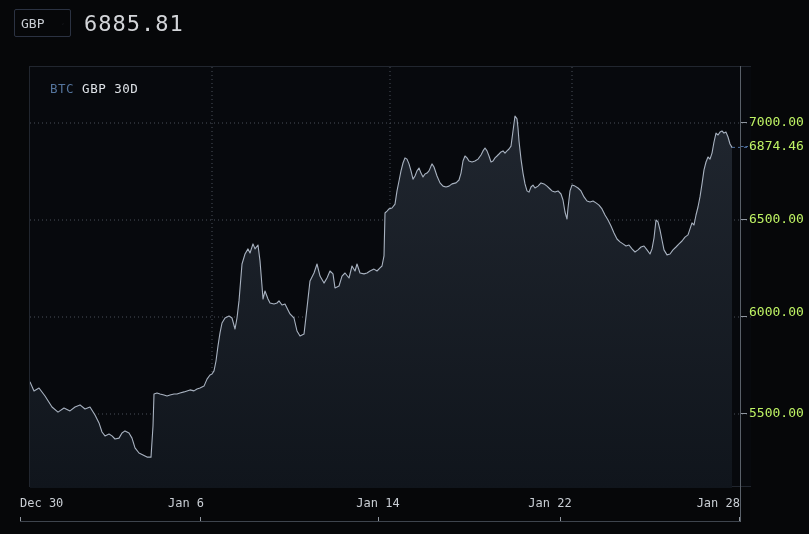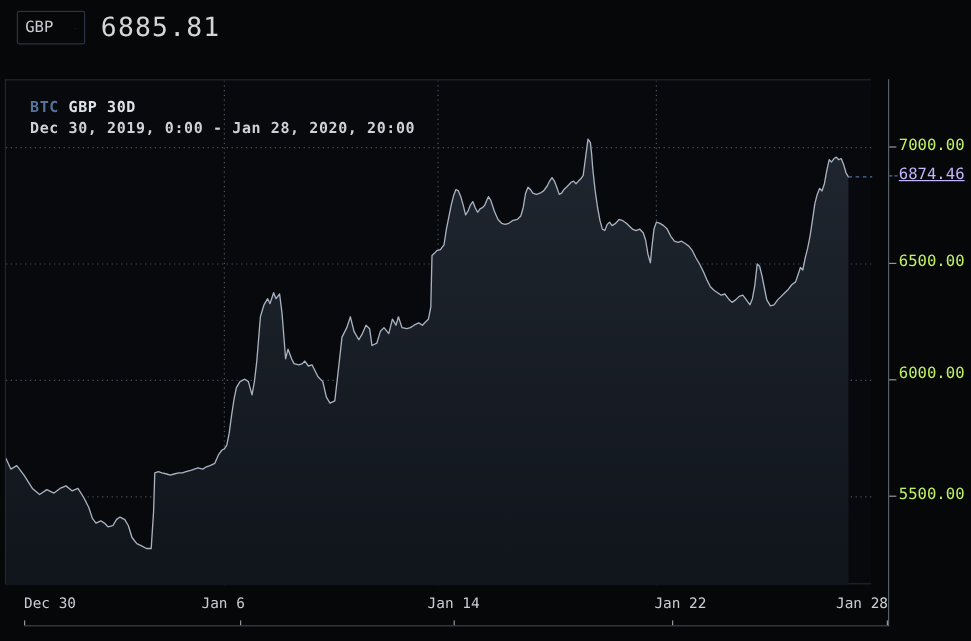--- a/index.html
+++ b/index.html
@@ -5,31 +5,31 @@
   html,body{margin:0;padding:0;background:#060709;width:809px;height:534px;overflow:hidden;
     font-family:"DejaVu Sans Mono","Liberation Mono",monospace;}
   *{box-sizing:border-box;}
   
   .pair-btn{position:absolute;left:14px;top:9px;width:57px;height:28px;background:transparent;
     border:1px solid #2b3242;border-radius:2px;color:#c8ccd2;font-size:13px;
     font-family:inherit;display:flex;align-items:center;justify-content:center;gap:18px;cursor:pointer;}
   .pair-btn svg{margin-top:1px;}
   .hdr-price{position:absolute;left:84px;top:11px;font-size:22px;color:#d3d5d9;letter-spacing:1px;}
   
-  .panel{position:absolute;left:4px;top:66px;width:722px;height:421px;background:#07090d;
-    border:1px solid #21262f;border-right:none;font-weight:bold;}
+  .panel{position:absolute;left:29px;top:66px;width:722px;height:421px;background:#07090d;
+    border:1px solid #21262f;border-right:none;}
   .panel svg{position:absolute;left:0;top:0;}
   .c-title{position:absolute;left:20px;top:14px;font-size:12.5px;letter-spacing:.5px;color:#dfe3e8;white-space:pre;}
   .c-title .sym{color:#54749c;}
   .c-sub{position:absolute;left:20px;top:32px;font-size:12.5px;letter-spacing:.5px;color:#ced2d7;white-space:pre;}
   
   .y-axis-line{position:absolute;left:740px;top:66px;width:1px;height:456px;background:#596069;}
   .x-axis-line{position:absolute;left:20px;top:521px;width:720px;height:1px;background:#3e444d;}
   .ylab{position:absolute;left:749px;font-size:13px;color:#bef264;line-height:14px;white-space:pre;}
-  .ylab.cur{color:#c4b5fd;text-decoration:underline;}
+  .ylab.cur{color:#bef264;}
   .ytick{position:absolute;left:741px;width:6px;height:1px;background:#9097a0;}
   .ytick.cur{background:none;border-top:1px dashed #4e6f9e;width:7px;}
   .xlab{position:absolute;top:496px;font-size:12px;color:#c9ced4;line-height:14px;white-space:pre;}
   .xtick{position:absolute;top:517px;width:1px;height:4px;background:#9097a0;}
 </style>
 </head>
 <body>
 
 <div>
 
@@ -56,21 +56,20 @@
           <line x1="0" x2="722" y1="347.0" y2="347.0" stroke="#4b515b" stroke-dasharray="1 3"></line>
           <line x1="182" x2="182" y1="0" y2="421" stroke="#4b515b" stroke-dasharray="1 3"></line>
           <line x1="360" x2="360" y1="0" y2="421" stroke="#4b515b" stroke-dasharray="1 3"></line>
           <line x1="542" x2="542" y1="0" y2="421" stroke="#4b515b" stroke-dasharray="1 3"></line>
         </g>
       <path id="areaPath" fill="url(#fillGrad)" stroke="none" d="M0 315.0 L4 323.9 L9 321.0 L15 329.0 L22 340.0 L28 345.1 L34 341.0 L40 343.9 L45 340.0 L50 337.9 L55 342.0 L60 340.0 L65 348.0 L69 355.9 L72 365.0 L75 368.9 L79 367.0 L82 368.9 L85 372.0 L89 371.1 L92 366.0 L95 363.9 L99 366.0 L102 371.1 L105 380.9 L109 386.0 L113 387.9 L117 390.1 L121 390.1 L123 359.0 L124 327.0 L127 326.0 L130 327.0 L134 328.0 L137 329.0 L140 328.0 L144 327.0 L147 327.0 L150 326.0 L154 324.9 L157 323.9 L160 322.9 L164 323.9 L167 322.0 L170 321.0 L174 319.1 L177 312.1 L180 308.0 L182 307.0 L184 303.9 L186 294.0 L188 278.9 L190 265.9 L192 256.0 L195 251.0 L199 249.0 L202 251.0 L205 262.0 L207 251.0 L209 233.9 L212 197.0 L215 187.0 L218 181.9 L220 186.0 L223 176.9 L225 181.9 L228 178.0 L230 193.9 L232 219.0 L233 232.0 L235 224.0 L238 232.0 L240 236.0 L244 237.0 L247 236.0 L249 233.9 L252 238.0 L255 237.0 L257 240.9 L260 246.9 L264 251.0 L267 264.0 L270 269.0 L274 267.1 L277 240.9 L280 213.9 L284 206.0 L287 197.0 L290 209.1 L294 216.1 L297 211.0 L300 204.0 L303 206.9 L305 220.9 L309 219.0 L312 209.1 L315 206.0 L319 211.0 L322 199.0 L325 204.0 L327 197.0 L330 206.0 L334 206.9 L337 206.0 L340 204.0 L344 202.1 L347 204.0 L350 200.9 L352 199.0 L354 188.9 L355 146.0 L357 144.1 L359 141.9 L362 141.0 L365 137.1 L367 123.9 L369 114.0 L371 103.9 L373 96.0 L375 90.9 L377 92.1 L379 96.9 L381 103.9 L383 112.1 L385 109.0 L387 103.9 L389 101.0 L391 106.1 L393 109.9 L395 107.0 L397 106.1 L399 103.9 L401 99.1 L402 96.9 L404 100.0 L407 109.0 L410 115.9 L413 119.1 L416 120.0 L419 119.1 L422 116.9 L426 115.9 L429 113.0 L431 106.1 L433 94.0 L435 89.0 L437 90.9 L439 94.0 L442 95.0 L445 94.0 L448 92.1 L451 88.0 L453 83.9 L455 81.0 L457 83.9 L459 89.0 L461 95.0 L463 94.0 L465 90.9 L467 89.0 L469 87.0 L471 84.9 L473 83.9 L475 86.1 L477 83.9 L479 82.0 L481 79.1 L483 64.0 L485 49.0 L487 51.9 L488 61.0 L489 74.0 L491 92.1 L493 106.1 L495 116.9 L497 123.9 L499 125.1 L501 120.0 L503 118.1 L505 121.0 L508 119.1 L511 115.9 L514 116.9 L517 119.1 L520 122.0 L522 123.9 L525 125.1 L528 123.9 L531 127.0 L533 133.0 L535 145.0 L537 152.0 L538 141.0 L540 123.9 L542 118.1 L545 119.1 L548 121.0 L551 123.9 L554 129.9 L557 134.0 L560 135.0 L563 134.0 L566 135.9 L569 138.1 L572 141.9 L575 148.0 L578 153.0 L581 159.0 L584 166.0 L587 172.0 L590 174.9 L593 176.9 L596 179.0 L599 178.0 L602 181.9 L605 185.0 L608 182.9 L611 180.0 L614 179.0 L617 182.9 L620 187.0 L622 181.9 L624 171.0 L626 153.0 L628 154.9 L630 162.9 L632 173.0 L634 182.9 L637 187.9 L640 187.0 L643 182.9 L646 180.0 L649 176.9 L652 174.0 L655 170.1 L658 167.9 L660 161.9 L662 155.9 L664 158.0 L666 148.0 L668 140.0 L670 129.9 L672 116.9 L674 102.9 L676 95.0 L678 90.0 L680 92.1 L682 86.1 L684 75.0 L686 66.1 L688 68.0 L690 65.1 L692 64.0 L694 66.1 L696 65.1 L698 70.0 L700 77.0 L702 80.4 L702 421 L0 421 Z"></path>
       <path id="linePath" fill="none" stroke="#a8b2c0" stroke-width="1.1" stroke-linejoin="round" stroke-linecap="round" d="M0 315.0 L4 323.9 L9 321.0 L15 329.0 L22 340.0 L28 345.1 L34 341.0 L40 343.9 L45 340.0 L50 337.9 L55 342.0 L60 340.0 L65 348.0 L69 355.9 L72 365.0 L75 368.9 L79 367.0 L82 368.9 L85 372.0 L89 371.1 L92 366.0 L95 363.9 L99 366.0 L102 371.1 L105 380.9 L109 386.0 L113 387.9 L117 390.1 L121 390.1 L123 359.0 L124 327.0 L127 326.0 L130 327.0 L134 328.0 L137 329.0 L140 328.0 L144 327.0 L147 327.0 L150 326.0 L154 324.9 L157 323.9 L160 322.9 L164 323.9 L167 322.0 L170 321.0 L174 319.1 L177 312.1 L180 308.0 L182 307.0 L184 303.9 L186 294.0 L188 278.9 L190 265.9 L192 256.0 L195 251.0 L199 249.0 L202 251.0 L205 262.0 L207 251.0 L209 233.9 L212 197.0 L215 187.0 L218 181.9 L220 186.0 L223 176.9 L225 181.9 L228 178.0 L230 193.9 L232 219.0 L233 232.0 L235 224.0 L238 232.0 L240 236.0 L244 237.0 L247 236.0 L249 233.9 L252 238.0 L255 237.0 L257 240.9 L260 246.9 L264 251.0 L267 264.0 L270 269.0 L274 267.1 L277 240.9 L280 213.9 L284 206.0 L287 197.0 L290 209.1 L294 216.1 L297 211.0 L300 204.0 L303 206.9 L305 220.9 L309 219.0 L312 209.1 L315 206.0 L319 211.0 L322 199.0 L325 204.0 L327 197.0 L330 206.0 L334 206.9 L337 206.0 L340 204.0 L344 202.1 L347 204.0 L350 200.9 L352 199.0 L354 188.9 L355 146.0 L357 144.1 L359 141.9 L362 141.0 L365 137.1 L367 123.9 L369 114.0 L371 103.9 L373 96.0 L375 90.9 L377 92.1 L379 96.9 L381 103.9 L383 112.1 L385 109.0 L387 103.9 L389 101.0 L391 106.1 L393 109.9 L395 107.0 L397 106.1 L399 103.9 L401 99.1 L402 96.9 L404 100.0 L407 109.0 L410 115.9 L413 119.1 L416 120.0 L419 119.1 L422 116.9 L426 115.9 L429 113.0 L431 106.1 L433 94.0 L435 89.0 L437 90.9 L439 94.0 L442 95.0 L445 94.0 L448 92.1 L451 88.0 L453 83.9 L455 81.0 L457 83.9 L459 89.0 L461 95.0 L463 94.0 L465 90.9 L467 89.0 L469 87.0 L471 84.9 L473 83.9 L475 86.1 L477 83.9 L479 82.0 L481 79.1 L483 64.0 L485 49.0 L487 51.9 L488 61.0 L489 74.0 L491 92.1 L493 106.1 L495 116.9 L497 123.9 L499 125.1 L501 120.0 L503 118.1 L505 121.0 L508 119.1 L511 115.9 L514 116.9 L517 119.1 L520 122.0 L522 123.9 L525 125.1 L528 123.9 L531 127.0 L533 133.0 L535 145.0 L537 152.0 L538 141.0 L540 123.9 L542 118.1 L545 119.1 L548 121.0 L551 123.9 L554 129.9 L557 134.0 L560 135.0 L563 134.0 L566 135.9 L569 138.1 L572 141.9 L575 148.0 L578 153.0 L581 159.0 L584 166.0 L587 172.0 L590 174.9 L593 176.9 L596 179.0 L599 178.0 L602 181.9 L605 185.0 L608 182.9 L611 180.0 L614 179.0 L617 182.9 L620 187.0 L622 181.9 L624 171.0 L626 153.0 L628 154.9 L630 162.9 L632 173.0 L634 182.9 L637 187.9 L640 187.0 L643 182.9 L646 180.0 L649 176.9 L652 174.0 L655 170.1 L658 167.9 L660 161.9 L662 155.9 L664 158.0 L666 148.0 L668 140.0 L670 129.9 L672 116.9 L674 102.9 L676 95.0 L678 90.0 L680 92.1 L682 86.1 L684 75.0 L686 66.1 L688 68.0 L690 65.1 L692 64.0 L694 66.1 L696 65.1 L698 70.0 L700 77.0 L702 80.4"></path>
       <line id="curLine" stroke="#4e6f9e" stroke-width="1" stroke-dasharray="3 3" x1="702" x2="722" y1="80.4" y2="80.4"></line>
     </svg>
     <div class="c-title"><span class="sym">BTC</span><span> GBP 30D</span></div>
-    <div class="c-sub">Dec 30, 2019, 0:00 - Jan 28, 2020, 20:00</div>
   </div>
 
   <div class="y-axis-line"></div>
   <div class="x-axis-line"></div>
   <div id="axisLayer">
       <div class="ytick" style="top: 122px;"></div>
       <div class="ylab" style="top: 115px;">7000.00</div>
       <div class="ytick cur" style="top: 146px;"></div>
       <div class="ylab cur" style="top: 139px;">6874.46</div>
       <div class="ytick" style="top: 219px;"></div>
@@ -79,18 +78,18 @@
       <div class="ylab" style="top: 305px;">6000.00</div>
       <div class="ytick" style="top: 413px;"></div>
       <div class="ylab" style="top: 406px;">5500.00</div>
       <div class="xtick" style="left: 20px;"></div>
       <div class="xlab" style="width: 100px; left: 20px; text-align: left;">Dec 30</div>
       <div class="xtick" style="left: 200px;"></div>
       <div class="xlab" style="width: 100px; left: 136px; text-align: center;">Jan 6</div>
       <div class="xtick" style="left: 378px;"></div>
       <div class="xlab" style="width: 100px; left: 328px; text-align: center;">Jan 14</div>
       <div class="xtick" style="left: 560px;"></div>
-      <div class="xlab" style="width: 100px; left: 517px; text-align: center;">Jan 22</div>
+      <div class="xlab" style="width: 100px; left: 500px; text-align: center;">Jan 22</div>
       <div class="xtick" style="left: 739px;"></div>
       <div class="xlab" style="width: 100px; left: 640px; text-align: right;">Jan 28</div>
     </div>
 
 </div>
 
 </body></html>

